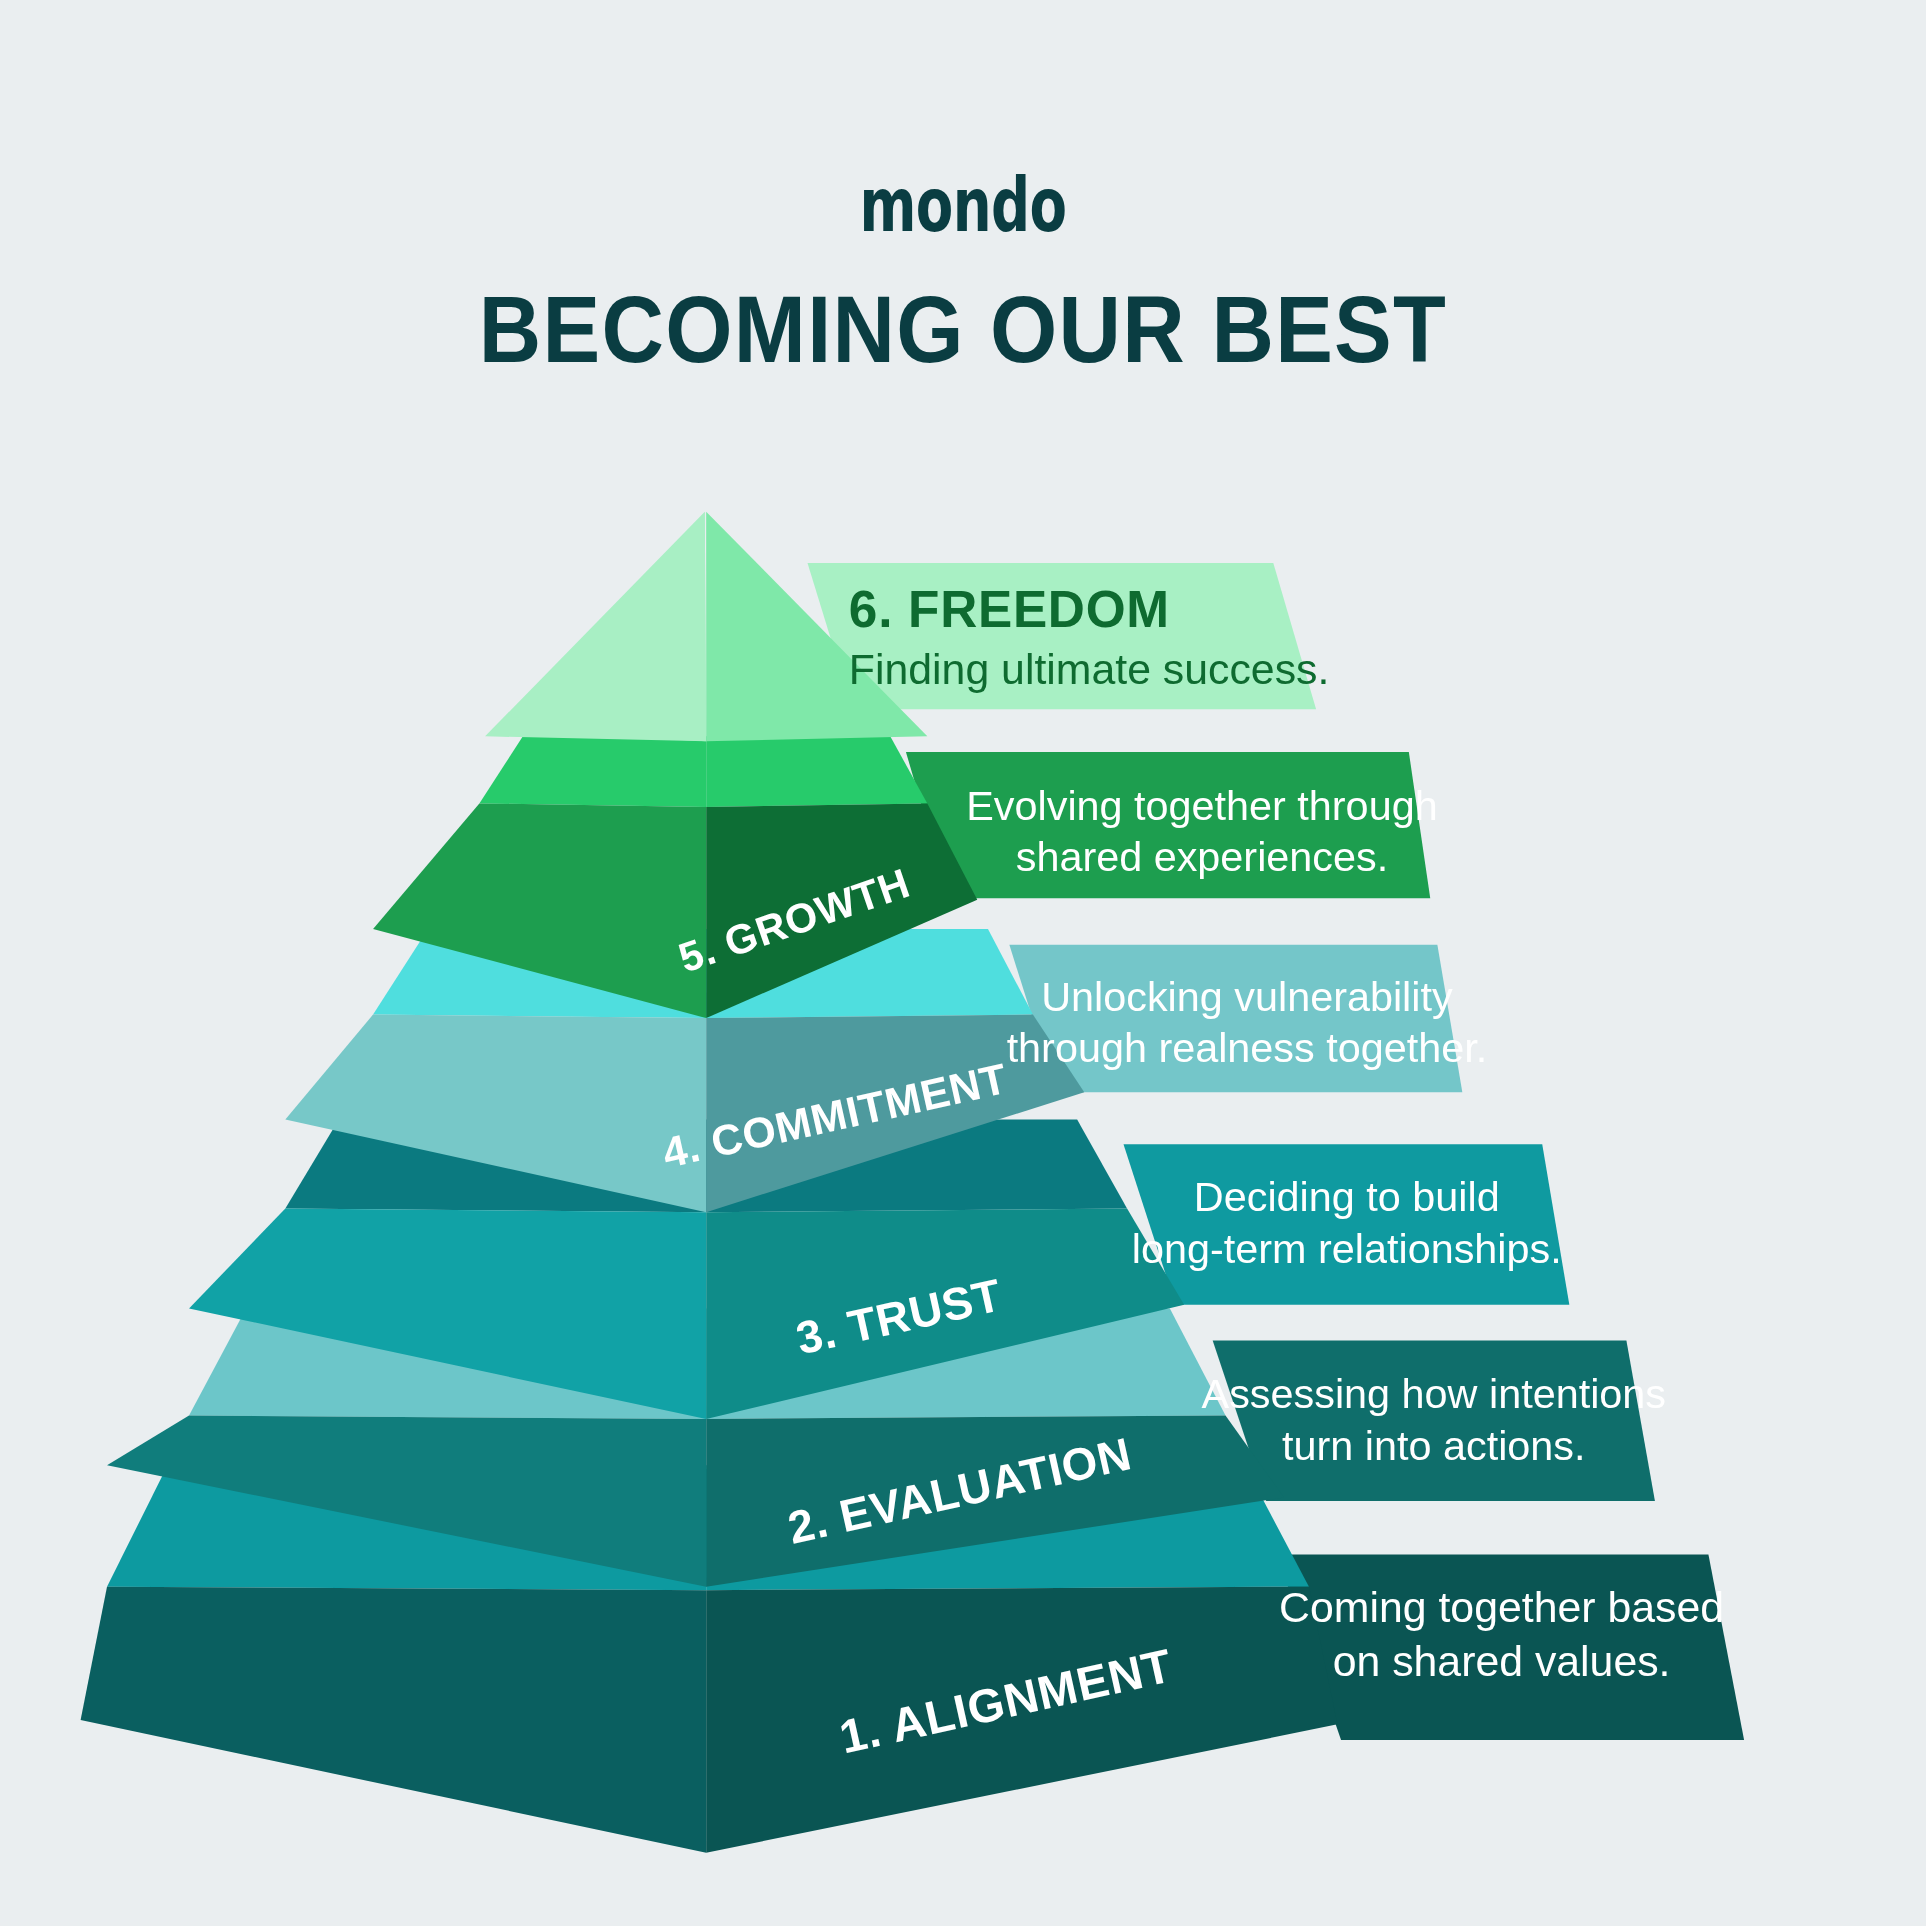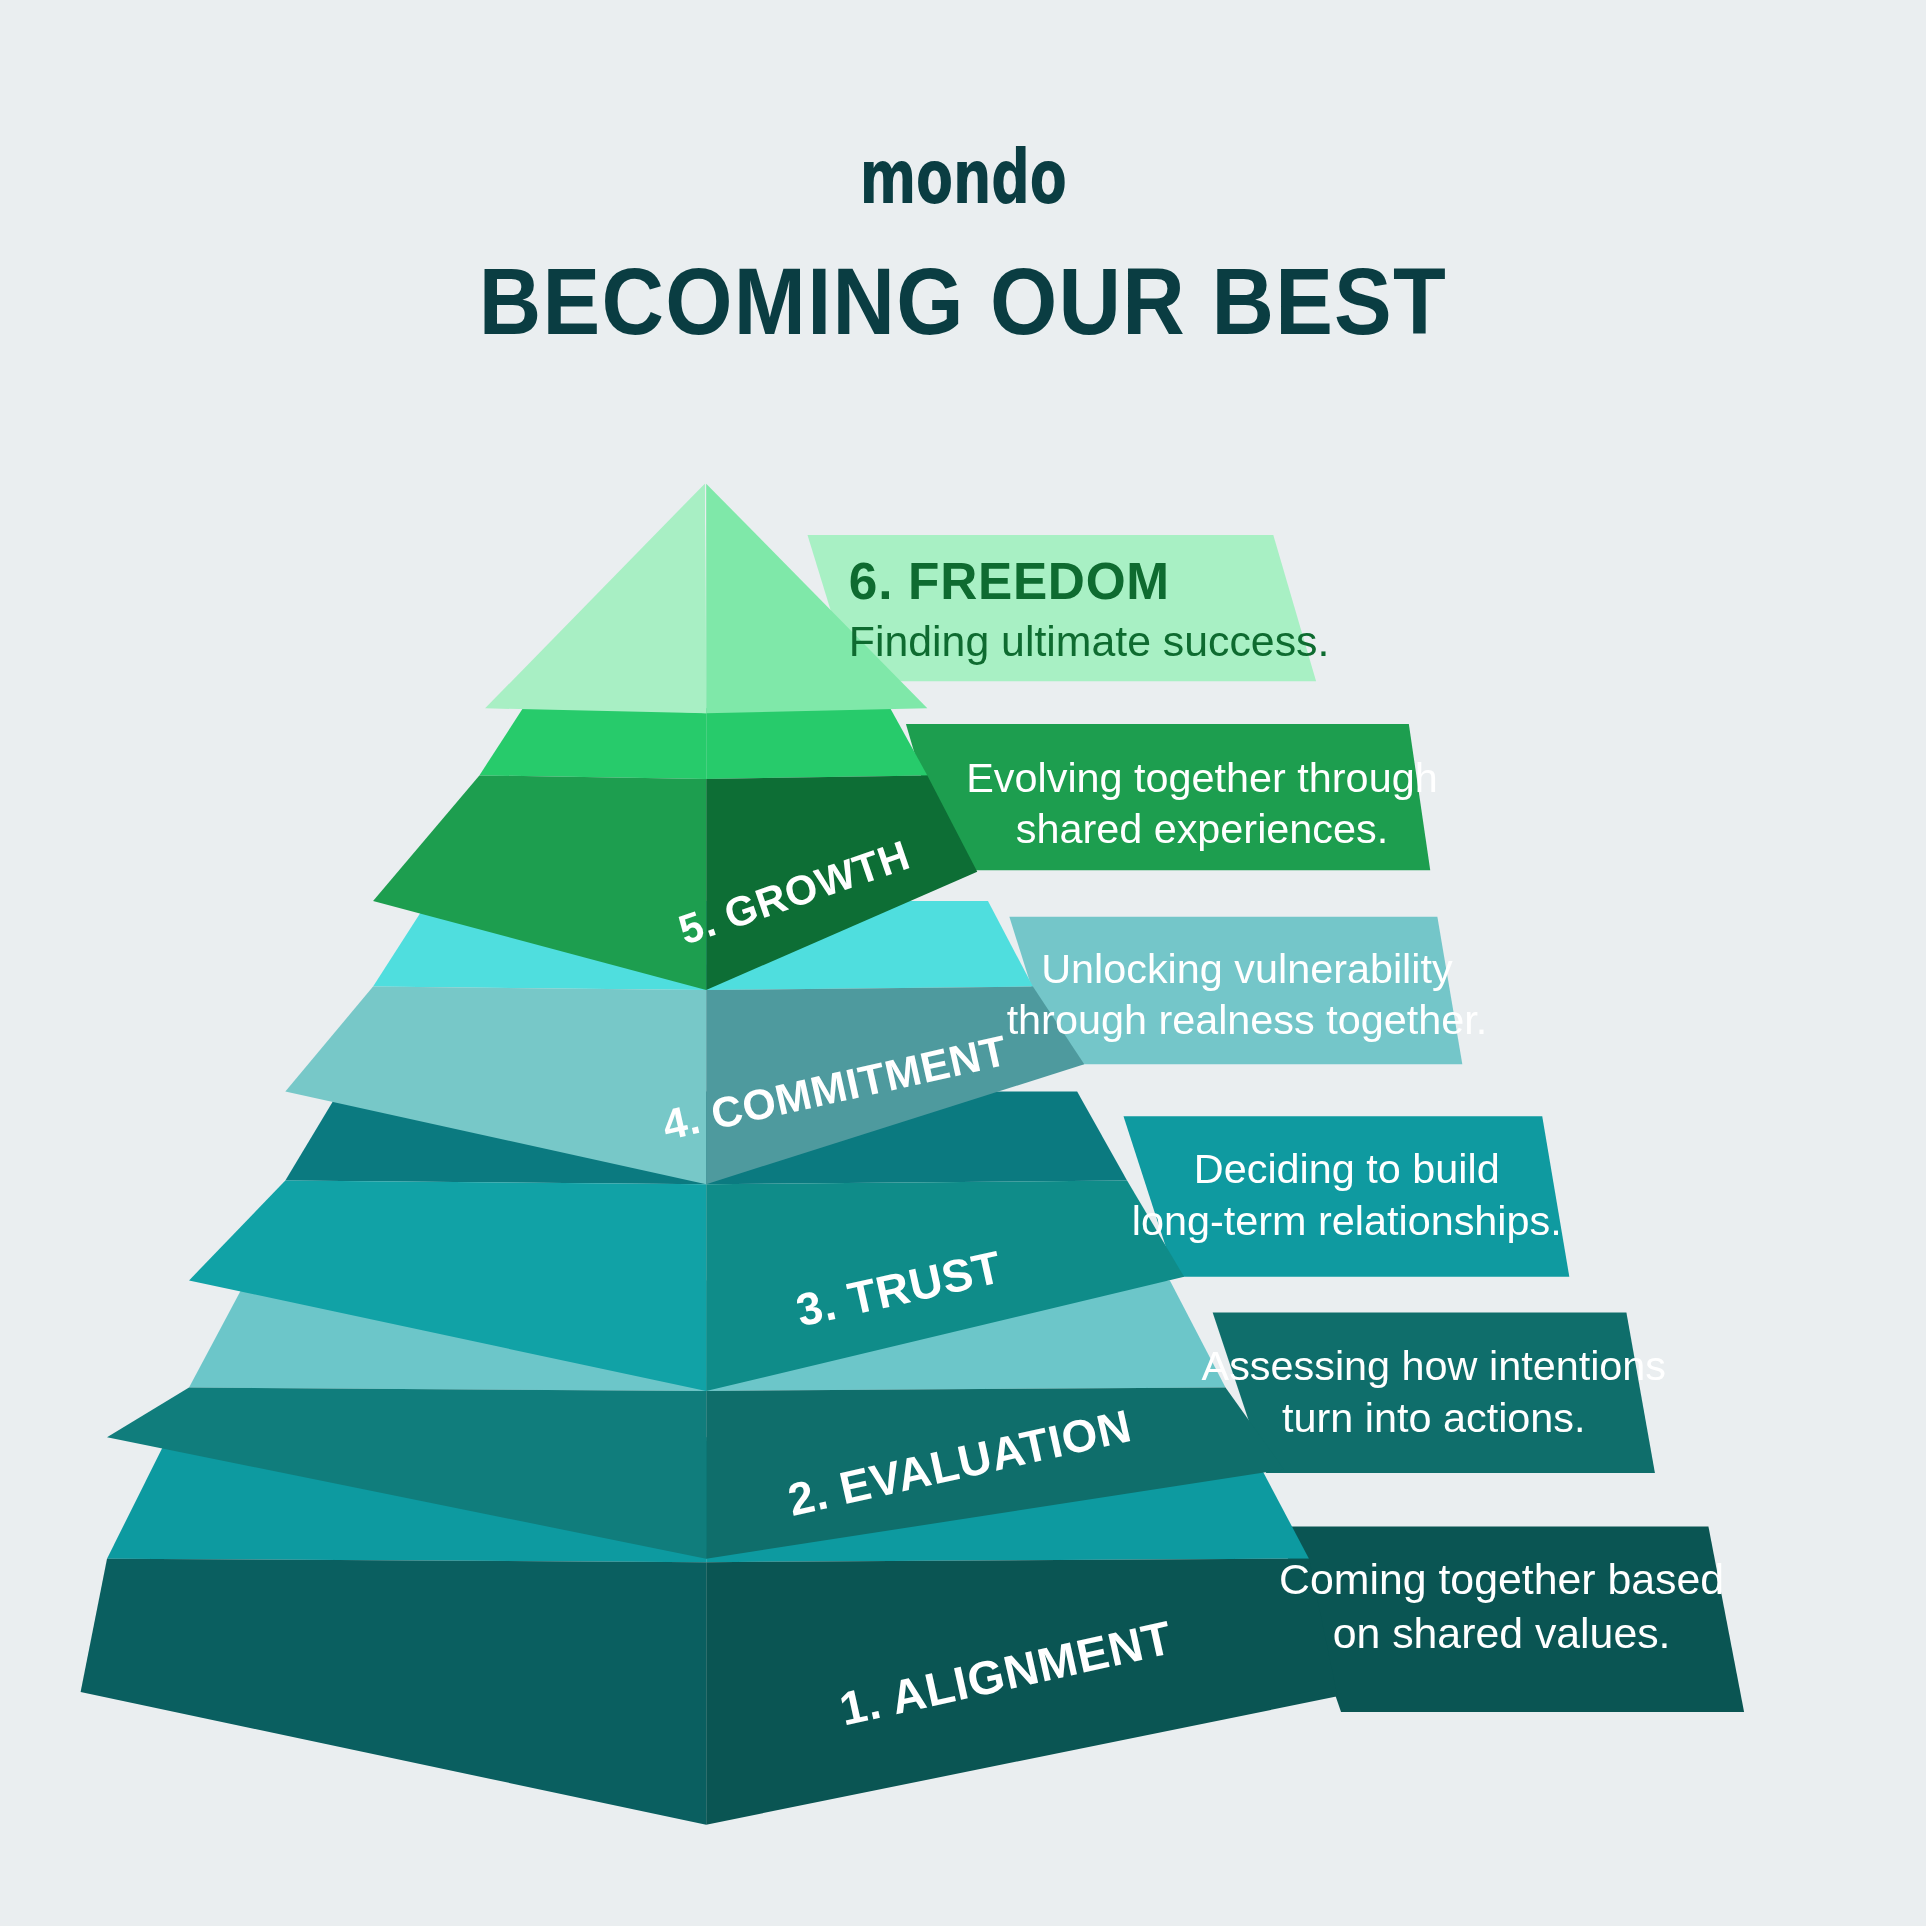--- a/index.html
+++ b/index.html
@@ -3,21 +3,21 @@
 <meta charset="utf-8">
 <style>
   html,body{margin:0;padding:0;}
   body{
     width:1926px;height:1926px;
     background:#eaeef0;
     font-family:"Liberation Sans", sans-serif;
     overflow:hidden;
     position:relative;
   }
-  #root{position:absolute;inset:0;}
+  #root{position:absolute;inset:0;margin-top:28px;}
 
   .brand-logo{
     position:absolute;
     left:0;right:0;
     top:140px;
     text-align:center;
     font-family:"DejaVu Sans", sans-serif;
     font-size:74px;
     font-weight:700;
     letter-spacing:-0.7px;

